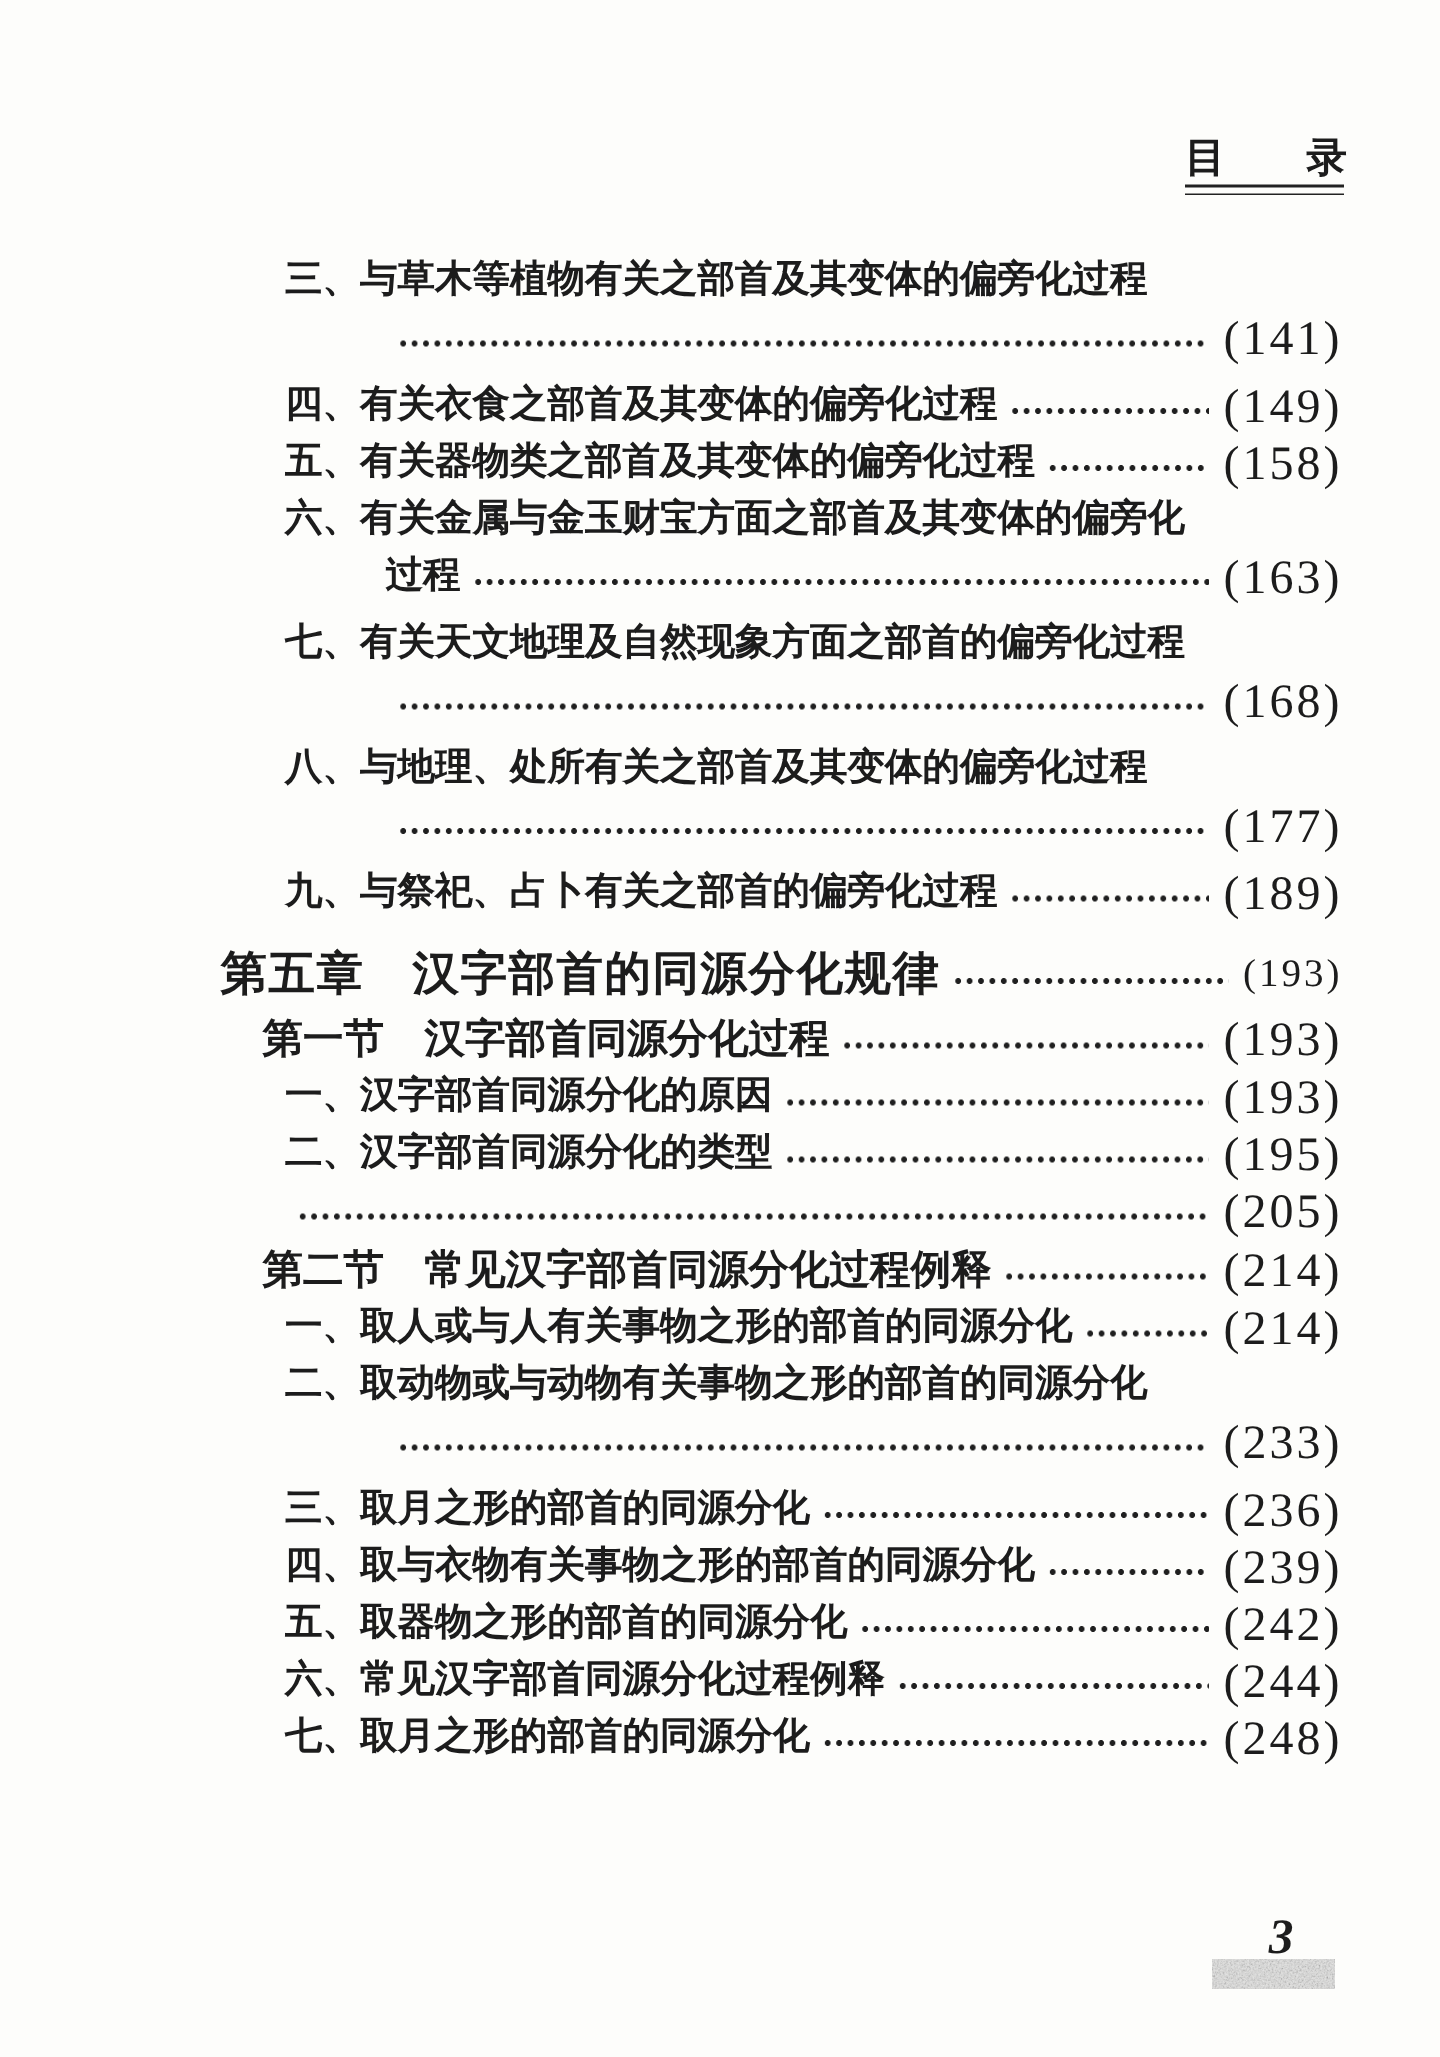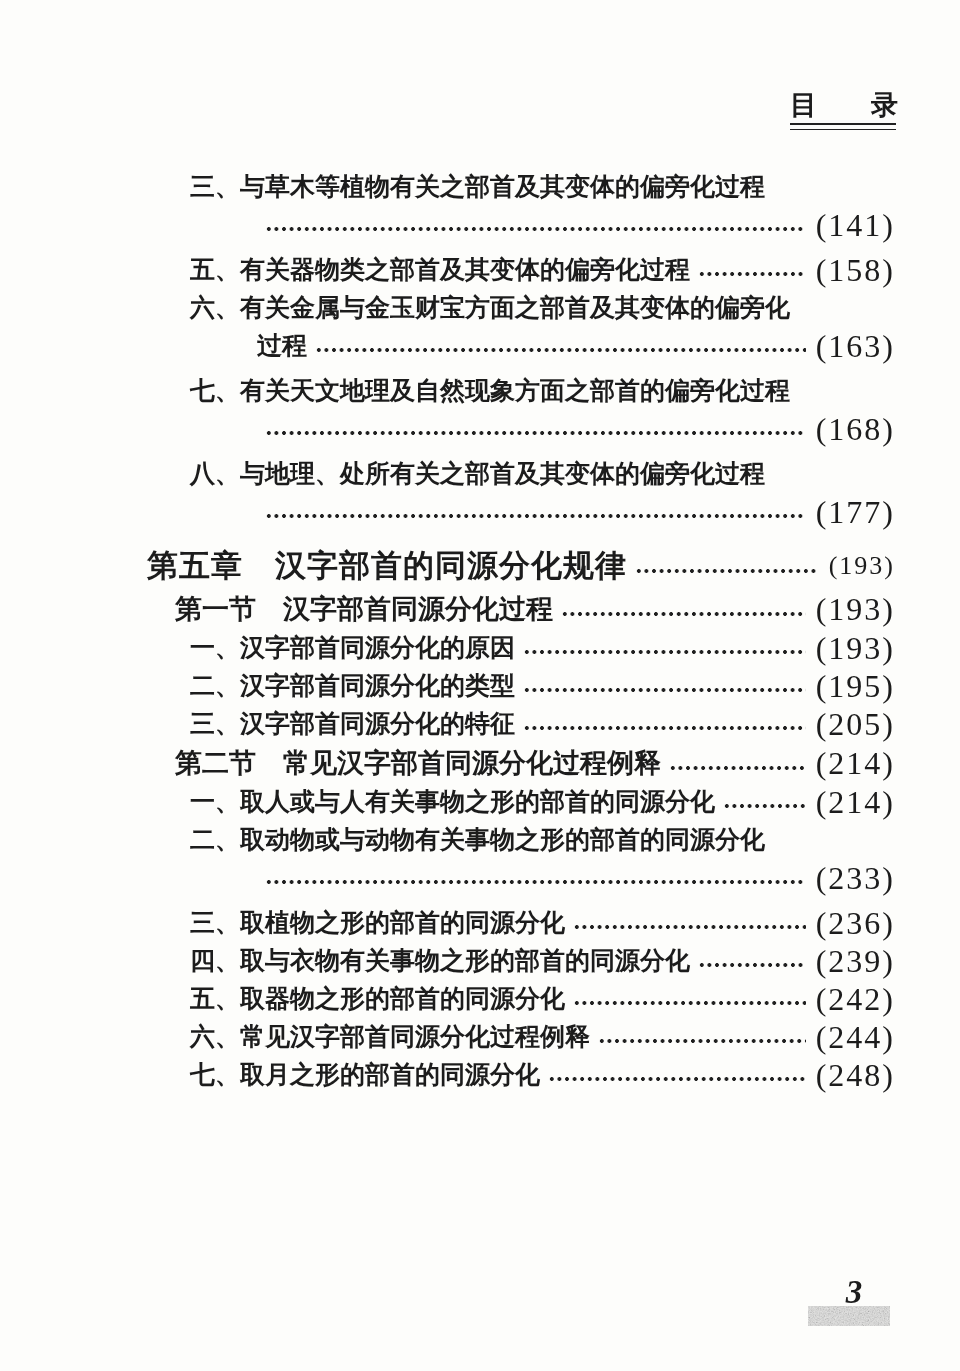--- a/index.html
+++ b/index.html
@@ -101,20 +101,25 @@
       <div class="row row-item">
       <span class="entry-text">三、与草木等植物有关之部首及其变体的偏旁化过程</span>
 
     </div>
       <div class="row row-cont">
 
       <span class="leader"></span>
       <span class="page-num">(141)</span>
     </div>
       <div class="row row-item">
+      <span class="entry-text">四、有关衣食之部首及其变体的偏旁化过程</span>
+      <span class="leader"></span>
+      <span class="page-num">(149)</span>
+    </div>
+      <div class="row row-item">
       <span class="entry-text">五、有关器物类之部首及其变体的偏旁化过程</span>
       <span class="leader"></span>
       <span class="page-num">(158)</span>
     </div>
       <div class="row row-item">
       <span class="entry-text">六、有关金属与金玉财宝方面之部首及其变体的偏旁化</span>
 
     </div>
       <div class="row row-cont">
       <span class="entry-text">过程</span>
@@ -131,20 +136,25 @@
       <span class="page-num">(168)</span>
     </div>
       <div class="row row-item">
       <span class="entry-text">八、与地理、处所有关之部首及其变体的偏旁化过程</span>
 
     </div>
       <div class="row row-cont">
 
       <span class="leader"></span>
       <span class="page-num">(177)</span>
+    </div>
+      <div class="row row-item">
+      <span class="entry-text">九、与祭祀、占卜有关之部首的偏旁化过程</span>
+      <span class="leader"></span>
+      <span class="page-num">(189)</span>
     </div>
       <div class="row row-chapter">
       <span class="entry-text">第五章　汉字部首的同源分化规律</span>
       <span class="leader"></span>
       <span class="page-num">(193)</span>
     </div>
       <div class="row row-section">
       <span class="entry-text">第一节　汉字部首同源分化过程</span>
       <span class="leader"></span>
       <span class="page-num">(193)</span>
@@ -153,21 +163,20 @@
       <span class="entry-text">一、汉字部首同源分化的原因</span>
       <span class="leader"></span>
       <span class="page-num">(193)</span>
     </div>
       <div class="row row-item">
       <span class="entry-text">二、汉字部首同源分化的类型</span>
       <span class="leader"></span>
       <span class="page-num">(195)</span>
     </div>
       <div class="row row-item">
-      <span class="entry-text">三、汉字部首同源分化的特征</span>
       <span class="leader"></span>
       <span class="page-num">(205)</span>
     </div>
       <div class="row row-section">
       <span class="entry-text">第二节　常见汉字部首同源分化过程例释</span>
       <span class="leader"></span>
       <span class="page-num">(214)</span>
     </div>
       <div class="row row-item">
       <span class="entry-text">一、取人或与人有关事物之形的部首的同源分化</span>
@@ -177,21 +186,21 @@
       <div class="row row-item">
       <span class="entry-text">二、取动物或与动物有关事物之形的部首的同源分化</span>
 
     </div>
       <div class="row row-cont">
 
       <span class="leader"></span>
       <span class="page-num">(233)</span>
     </div>
       <div class="row row-item">
-      <span class="entry-text">三、取植物之形的部首的同源分化</span>
+      <span class="entry-text">三、取月之形的部首的同源分化</span>
       <span class="leader"></span>
       <span class="page-num">(236)</span>
     </div>
       <div class="row row-item">
       <span class="entry-text">四、取与衣物有关事物之形的部首的同源分化</span>
       <span class="leader"></span>
       <span class="page-num">(239)</span>
     </div>
       <div class="row row-item">
       <span class="entry-text">五、取器物之形的部首的同源分化</span>

